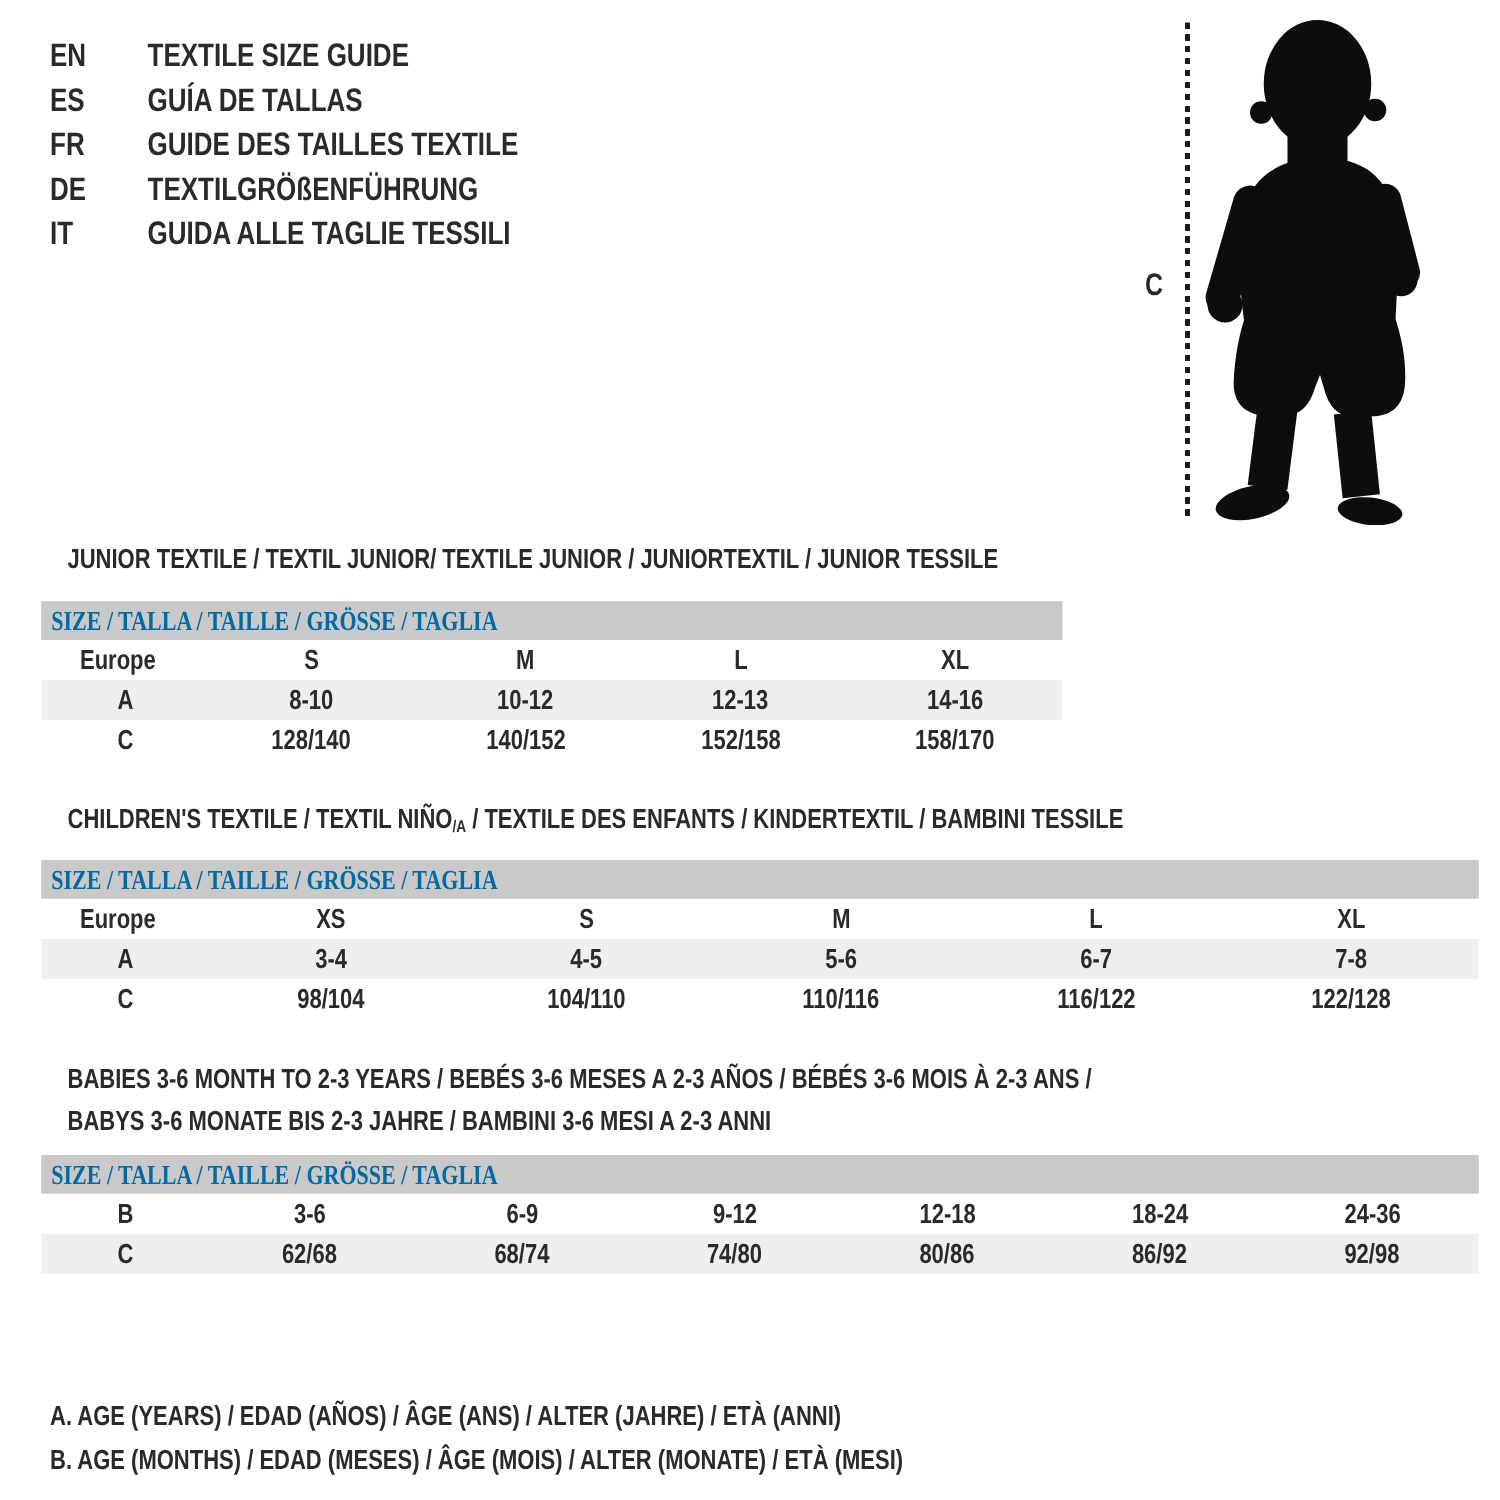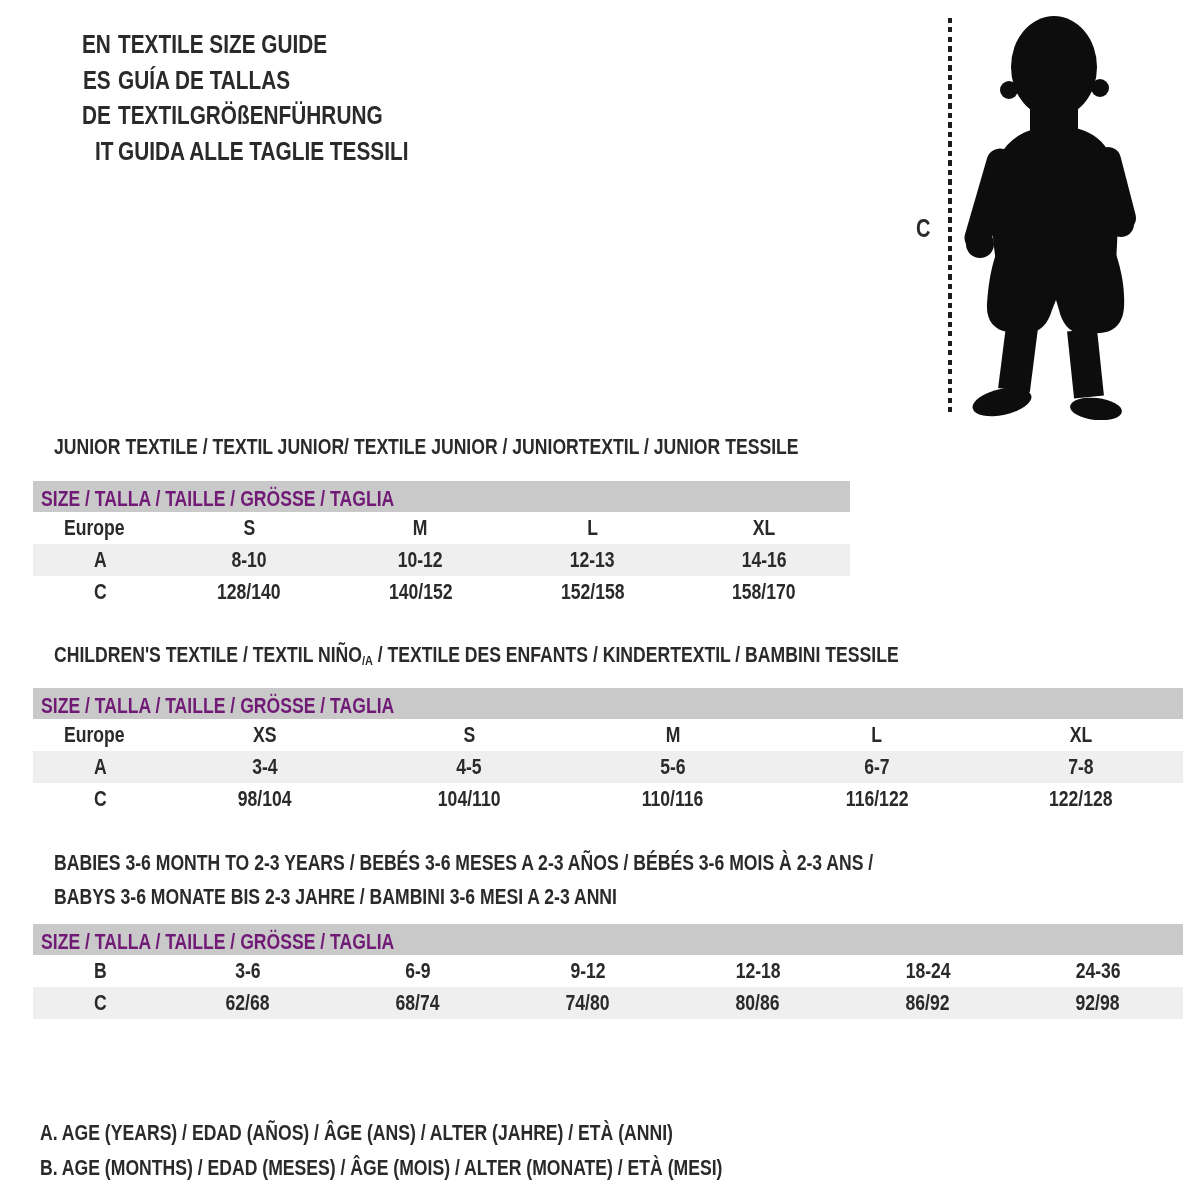--- a/index.html
+++ b/index.html
@@ -9,21 +9,21 @@
     font-family:"Liberation Sans","DejaVu Sans",sans-serif;
     font-weight:bold; color:#2a2a2a;
     -webkit-font-smoothing:antialiased;
   }
   
   .cond  { display:inline-block; transform:scaleX(0.8); transform-origin:0 50%; white-space:nowrap; }
   .condc { display:inline-block; transform:scaleX(0.8); white-space:nowrap; }
 
   
   .langs { position:absolute; left:40px; top:27px; font-size:26px; }
-  .lang-row { height:35.5px; display:flex; align-items:center;text-align:right; }
+  .lang-row { height:35.5px; display:flex; align-items:center; }
   .lang-code { width:78px; flex:0 0 78px; }
 
   
   .measure-line {
     position:absolute; left:948px; top:18px; width:4px; height:397px;
     background:repeating-linear-gradient(180deg,#1c1c1c 0 5px,transparent 5px 9.5px);
   }
   .measure-label { position:absolute; left:916px; top:214px; font-size:25px; }
   .silhouette { position:absolute; left:962px; top:12px; width:180px; height:408px; }
 
@@ -33,23 +33,24 @@
   .h-children { top:642px; }
   .h-babies   { top:846px; line-height:34px; }
   .subsm { font-size:0.62em; vertical-align:-0.25em; }
 
   
   .stable { position:absolute; left:33px; }
   .t-junior   { top:481px; width:817px;  }
   .t-children { top:688px; width:1150px; }
   .t-babies   { top:924px; width:1150px; }
   .size-bar {
-    height:31px; background:#c9c9c9; color:#701a75;
-    display:flex; align-items:flex-end; padding-left:8px; box-sizing:border-box;
+    height:31px; background:#c9c9c9; color:#0369a1;
+    display:flex; align-items:center; padding-left:8px; box-sizing:border-box;
     font-size:22px;
+    font-family:Liberation Serif, serif;
   }
   .trow { display:grid; height:32px; align-items:center; font-size:22px; }
   .cols4 { grid-template-columns:130px repeat(4,1fr); }
   .cols5 { grid-template-columns:130px repeat(5,1fr); }
   .cols6 { grid-template-columns:130px repeat(6,1fr); }
   .shaded { background:#efefef; }
   .cell { text-align:center; }
   .cell.label { text-align:center; padding-left:8px; }
 
   
@@ -60,20 +61,24 @@
 <body>
 
 <div class="langs">
   <div class="lang-row">
     <span class="lang-code"><span class="cond">EN</span></span>
     <span class="cond">TEXTILE SIZE GUIDE</span>
   </div>
   <div class="lang-row">
     <span class="lang-code"><span class="cond">ES</span></span>
     <span class="cond">GUÍA DE TALLAS</span>
+  </div>
+  <div class="lang-row">
+    <span class="lang-code"><span class="cond">FR</span></span>
+    <span class="cond">GUIDE DES TAILLES TEXTILE</span>
   </div>
   <div class="lang-row">
     <span class="lang-code"><span class="cond">DE</span></span>
     <span class="cond">TEXTILGRÖßENFÜHRUNG</span>
   </div>
   <div class="lang-row">
     <span class="lang-code"><span class="cond">IT</span></span>
     <span class="cond">GUIDA ALLE TAGLIE TESSILI</span>
   </div>
 </div>

